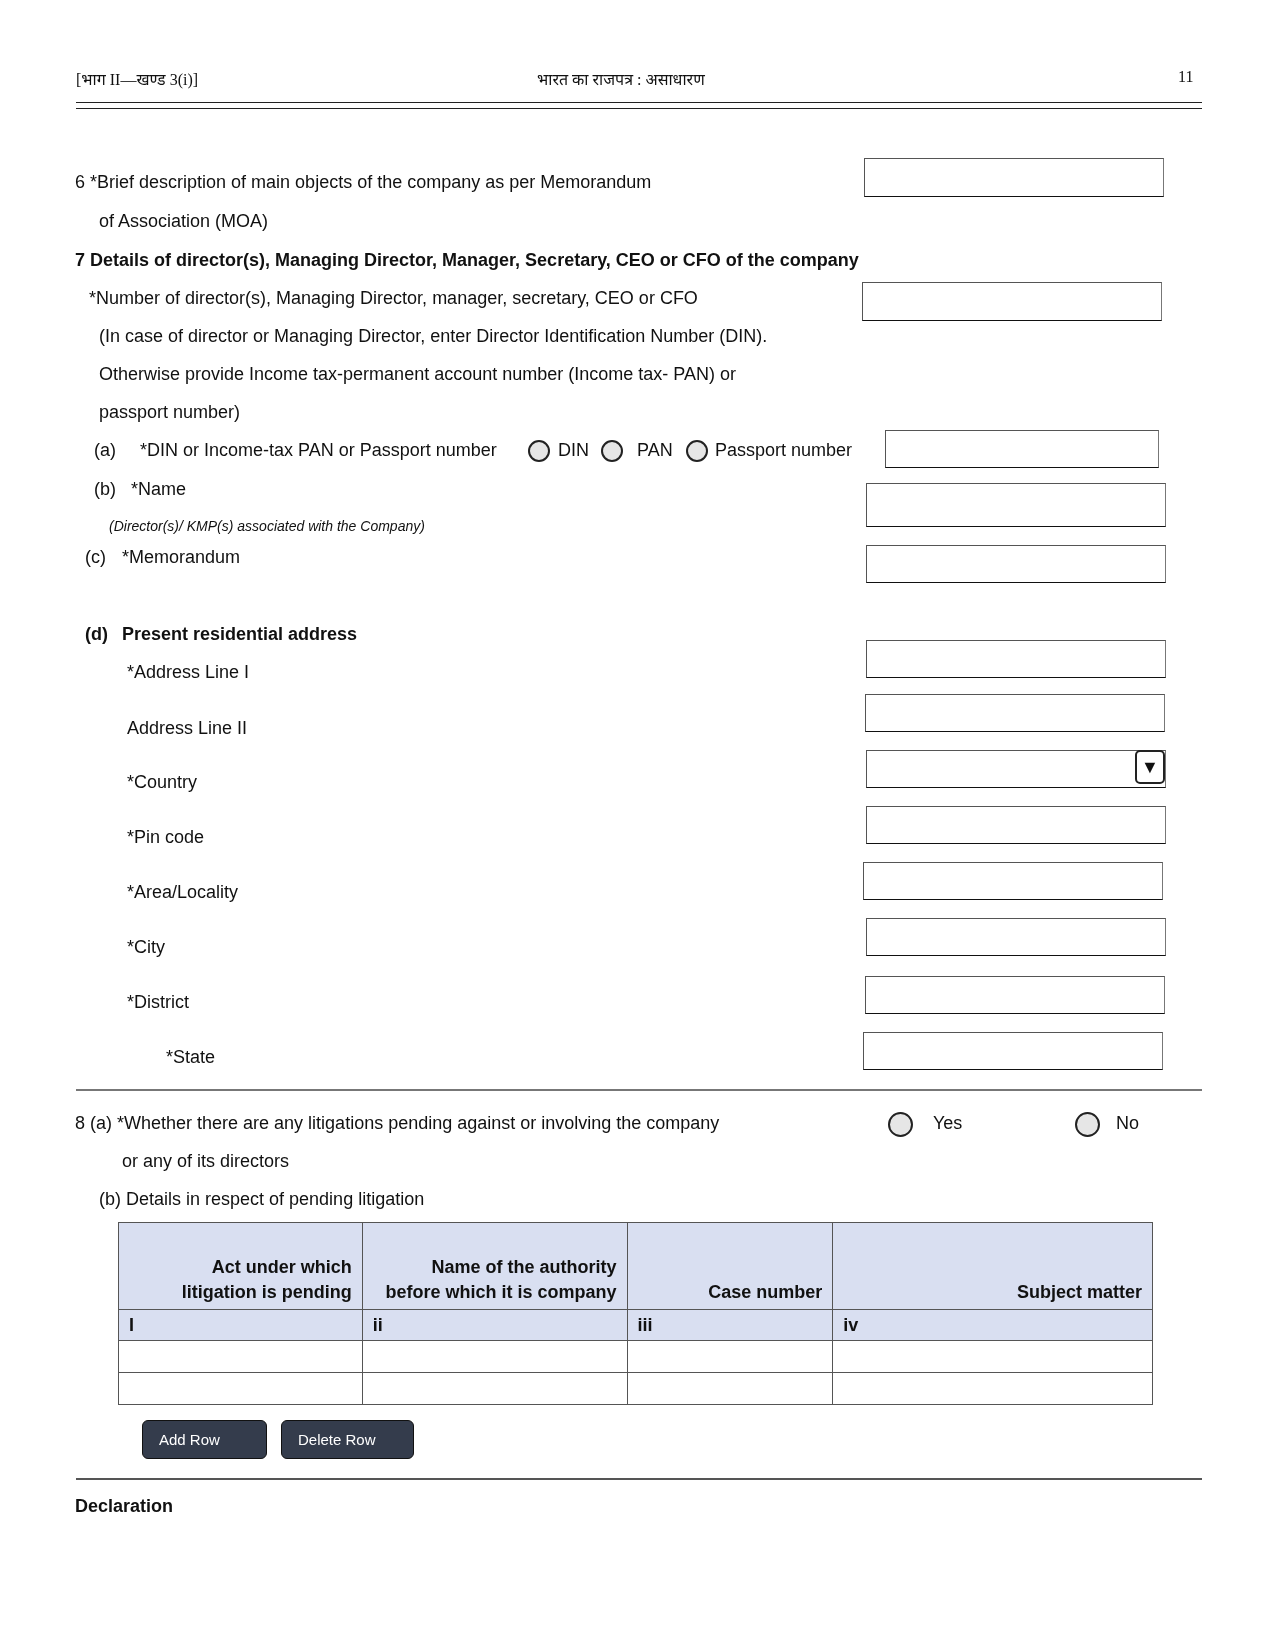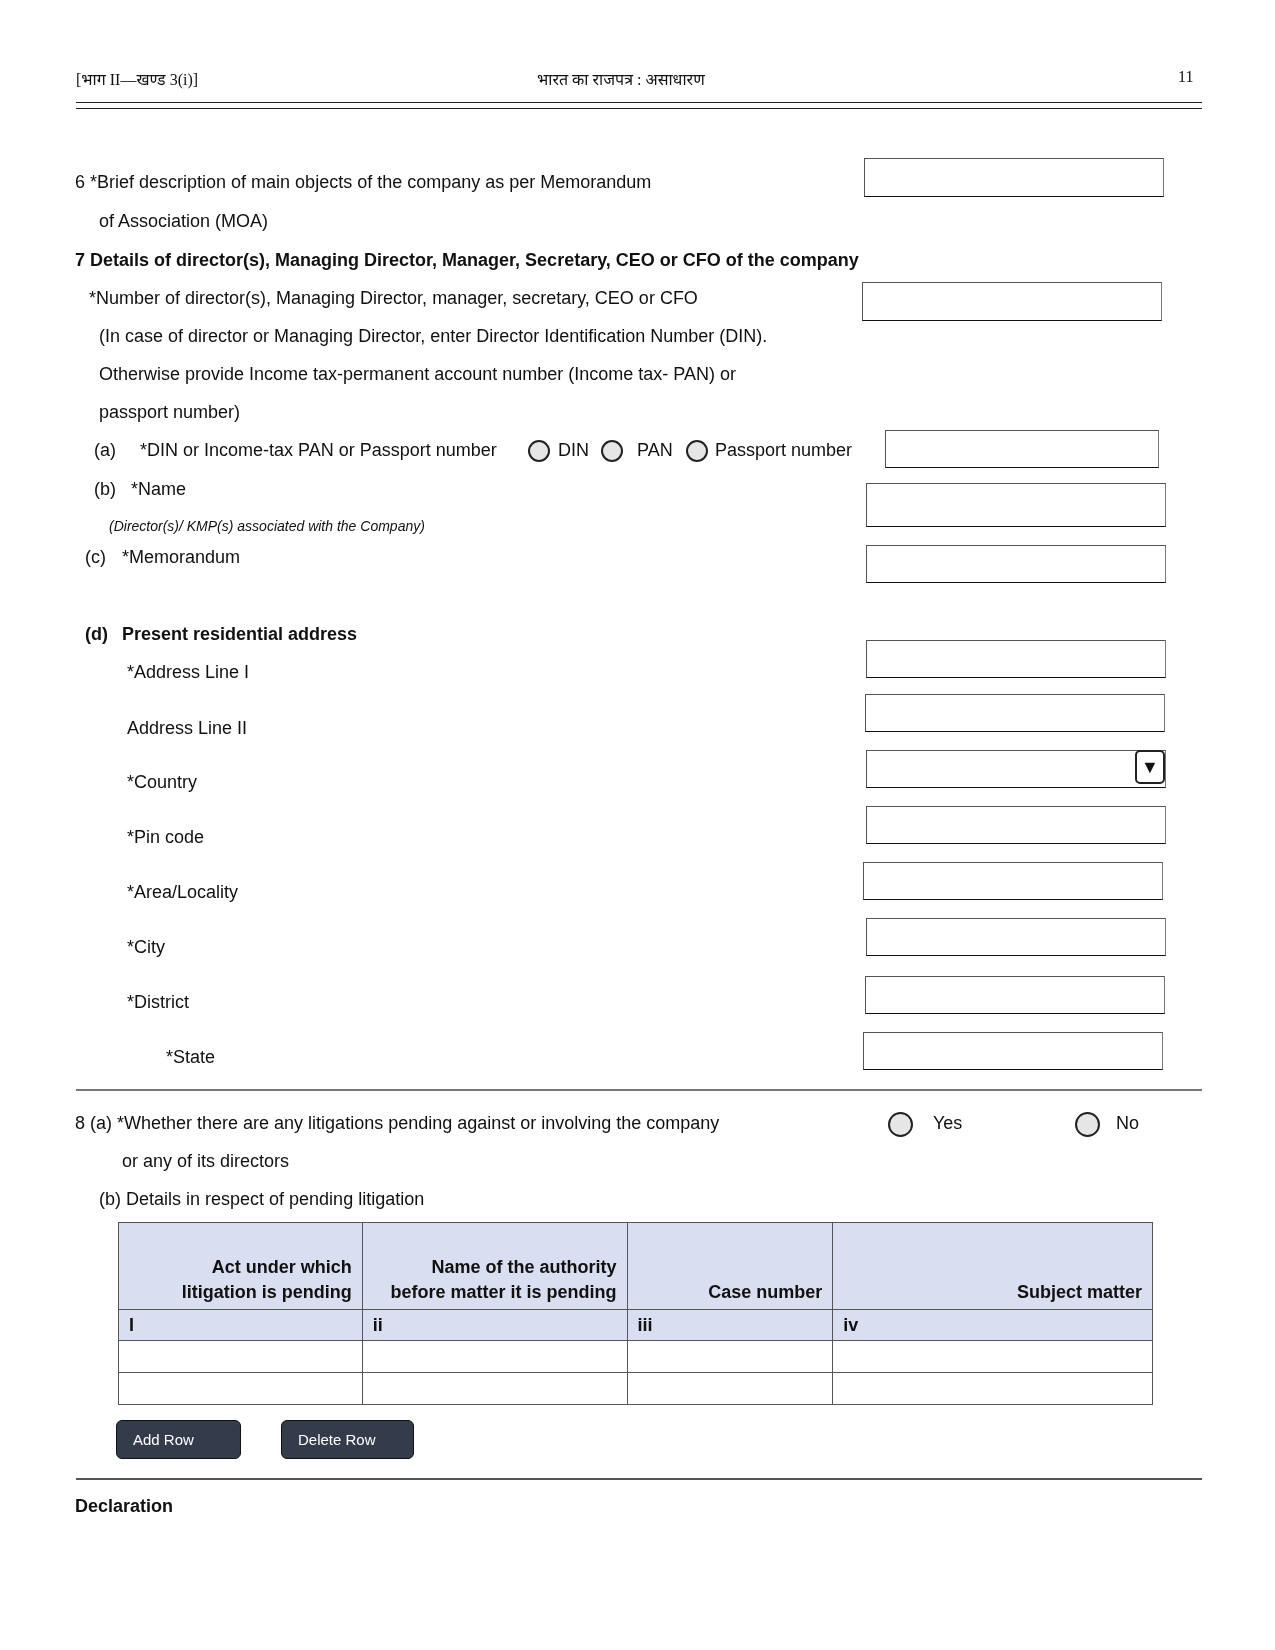--- a/index.html
+++ b/index.html
@@ -115,21 +115,21 @@
       <col style="width:320px">
   </colgroup>
   <tbody>
       <tr>
     <th>
       <div>Act under which</div>
       <div>litigation is pending</div>
     </th>
     <th>
       <div>Name of the authority</div>
-      <div>before matter it is pending</div>
+      <div>before which it is company</div>
     </th>
     <th>Case number</th>
     <th>Subject matter</th>
   </tr>
   <tr class="nums">
     <td>I</td>
     <td>ii</td>
     <td>iii</td>
     <td>iv</td>
   </tr>
@@ -141,17 +141,17 @@
   </tr>
   <tr class="data">
     <td></td>
     <td></td>
     <td></td>
     <td></td>
   </tr>
 </tbody>
   </table>
 
-<div class="abs btn" style="left:116px; top:1420px; width:125px; height:39px;">Add Row</div>
+<div class="abs btn" style="left:142px; top:1420px; width:125px; height:39px;">Add Row</div>
 <div class="abs btn" style="left:281px; top:1420px; width:133px; height:39px;">Delete Row</div>
 
 <div class="abs sep" style="top:1478px; border-top-color:#555;"></div>
 <div class="abs t b" style="left:75px; top:1495px;">Declaration</div>
 
 </body></html>

